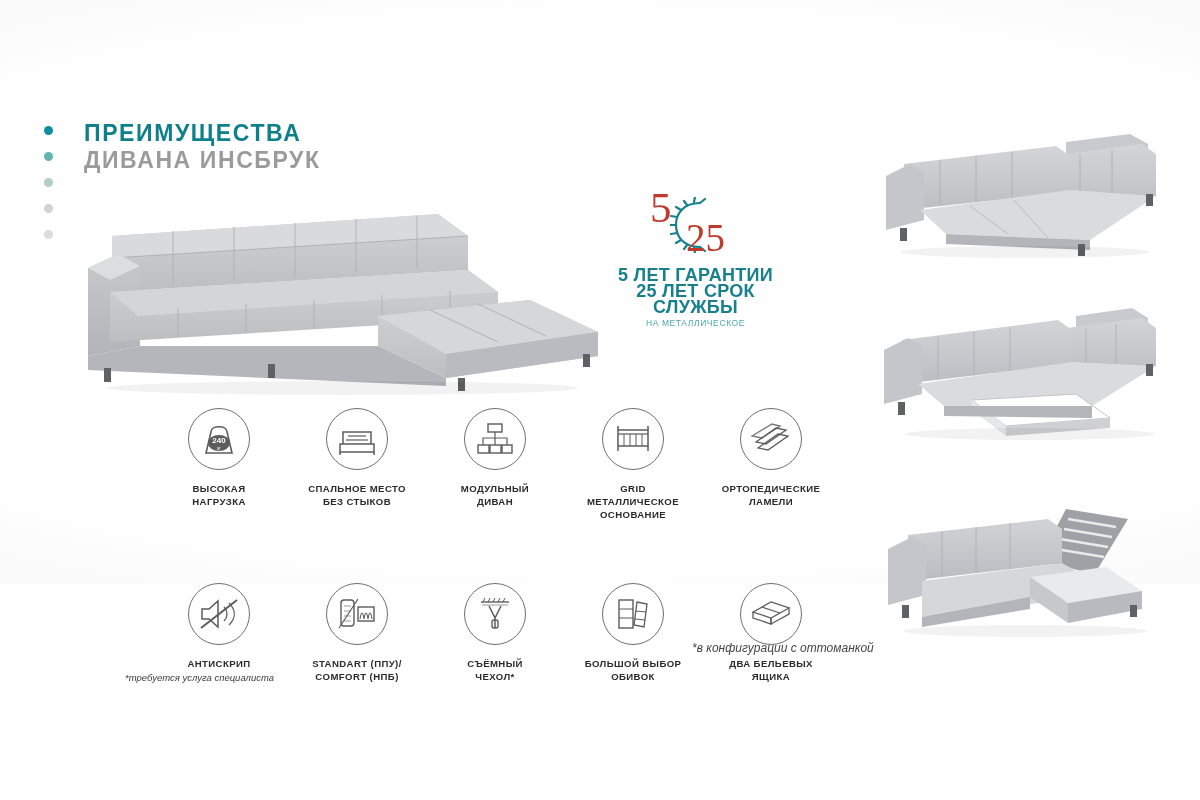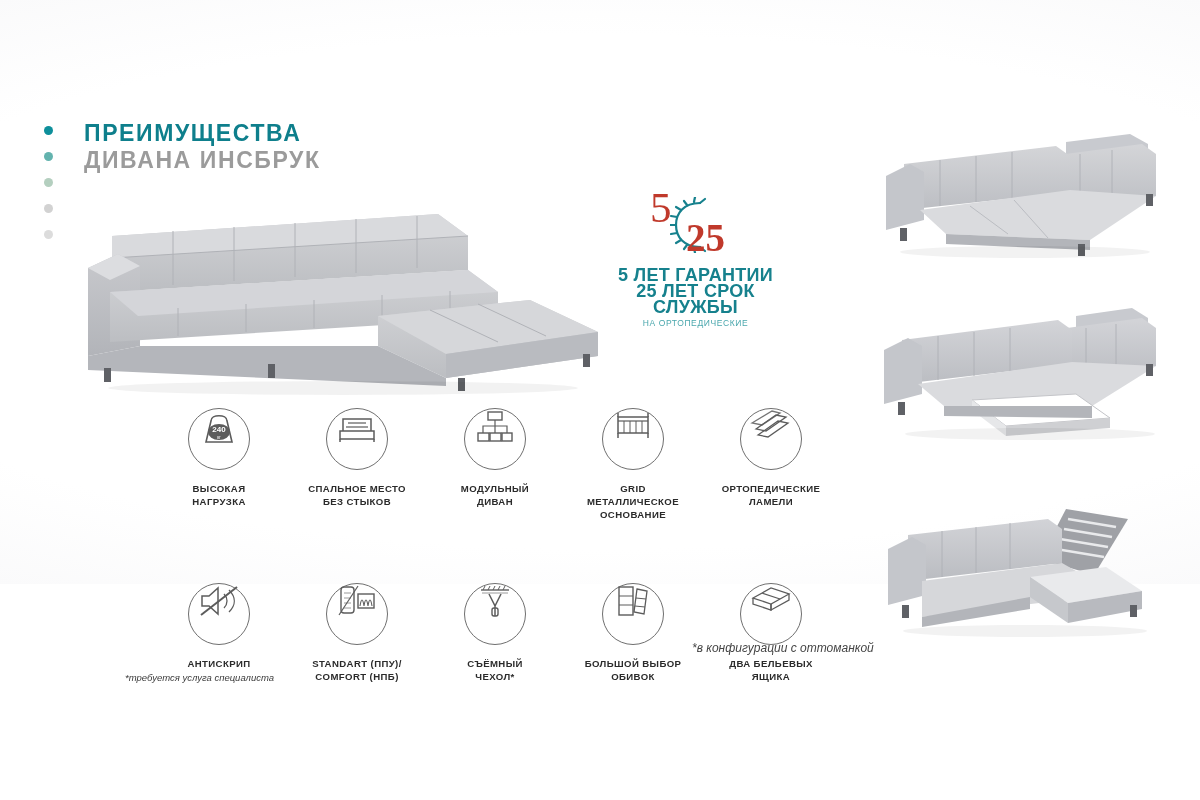--- a/index.html
+++ b/index.html
@@ -43,21 +43,21 @@
 
   
   .badge { position: absolute; left: 608px; top: 185px; width: 175px; text-align: center; }
   .badge .nums { position: relative; height: 82px; }
   .badge .n5 {
     position: absolute; left: 42px; top: -2px;
     font-size: 43px; color: #c0392b; font-family: "Liberation Serif", serif;
   }
   .badge .n25 {
     position: absolute; left: 78px; top: 30px;
-    font-size: 39px; color: #c0392b; font-family: "Liberation Serif", serif; font-weight: bold;
+    font-size: 39px; color: #c0392b; font-family: "Liberation Serif", serif;
   }
   .badge .gear { position: absolute; left: 62px; top: 12px; }
   .badge .t1 {
     font-size: 18px; color: #16818d; letter-spacing: .3px; font-weight: 700;
     line-height: 16px;
   }
   .badge .t2 { font-size: 8.5px; color: #4aa7ad; letter-spacing: .6px; margin-top: 3px; }
 
   
   .sofa-main { position: absolute; left: 78px; top: 196px; }
@@ -70,21 +70,21 @@
 
   
   .features {
     position: absolute; left: 150px; top: 408px; width: 690px;
   }
   .frow { display: flex; }
   .fcell { width: 138px; text-align: center; }
   .circle {
     width: 62px; height: 62px; margin: 0 auto;
     border-radius: 50%; border: 1.4px solid #6f6f6f;
-    display: flex; align-items: flex-start; justify-content: center;
+    display: flex; align-items: center; justify-content: center;
     background: #fff;
   }
   .flabel {
     margin-top: 12px; font-size: 9.6px; font-weight: 700; color: #2b2b2b;
     letter-spacing: .4px; line-height: 13px; text-transform: uppercase;
   }
   .row2 { margin-top: 62px; }
 
   .note-ott {
     position: absolute; left: 692px; top: 641px;
@@ -192,21 +192,21 @@
               <path d="M24,51 l1,5"></path>
             <path d="M30,50 l5,4"></path>
           </g>
         </svg>
       </span>
       <span class="n5">5</span>
       <span class="n25">25</span>
     </div>
     <div class="t1">5 ЛЕТ ГАРАНТИИ</div>
     <div class="t1">25 ЛЕТ СРОК СЛУЖБЫ</div>
-    <div class="t2">НА ОРТОПЕДИЧЕСКИЕ</div>
+    <div class="t2">НА МЕТАЛЛИЧЕСКОЕ</div>
   </div>
 
   <div class="thumb t-a">
     <svg width="290" height="130" viewBox="0 0 290 130">
       <defs>
         <linearGradient id="g1" x1="0" y1="0" x2="0" y2="1">
           <stop offset="0" stop-color="#d4d5d8"></stop>
             <stop offset="1" stop-color="#bcbec3"></stop>
         </linearGradient>
       </defs>

